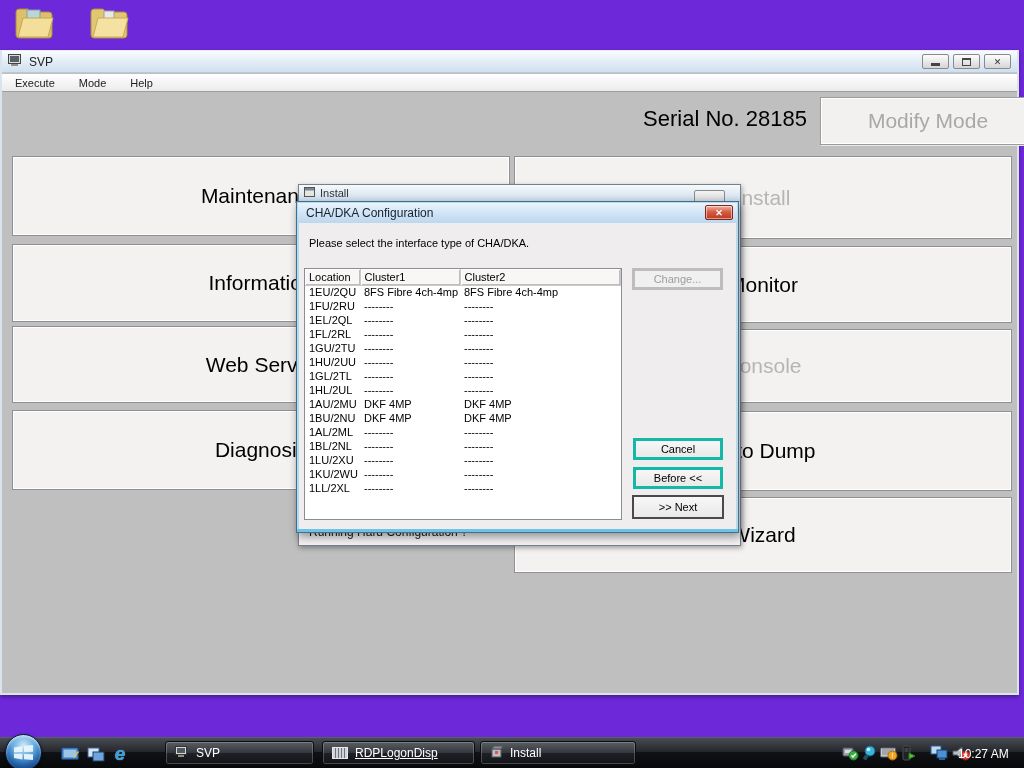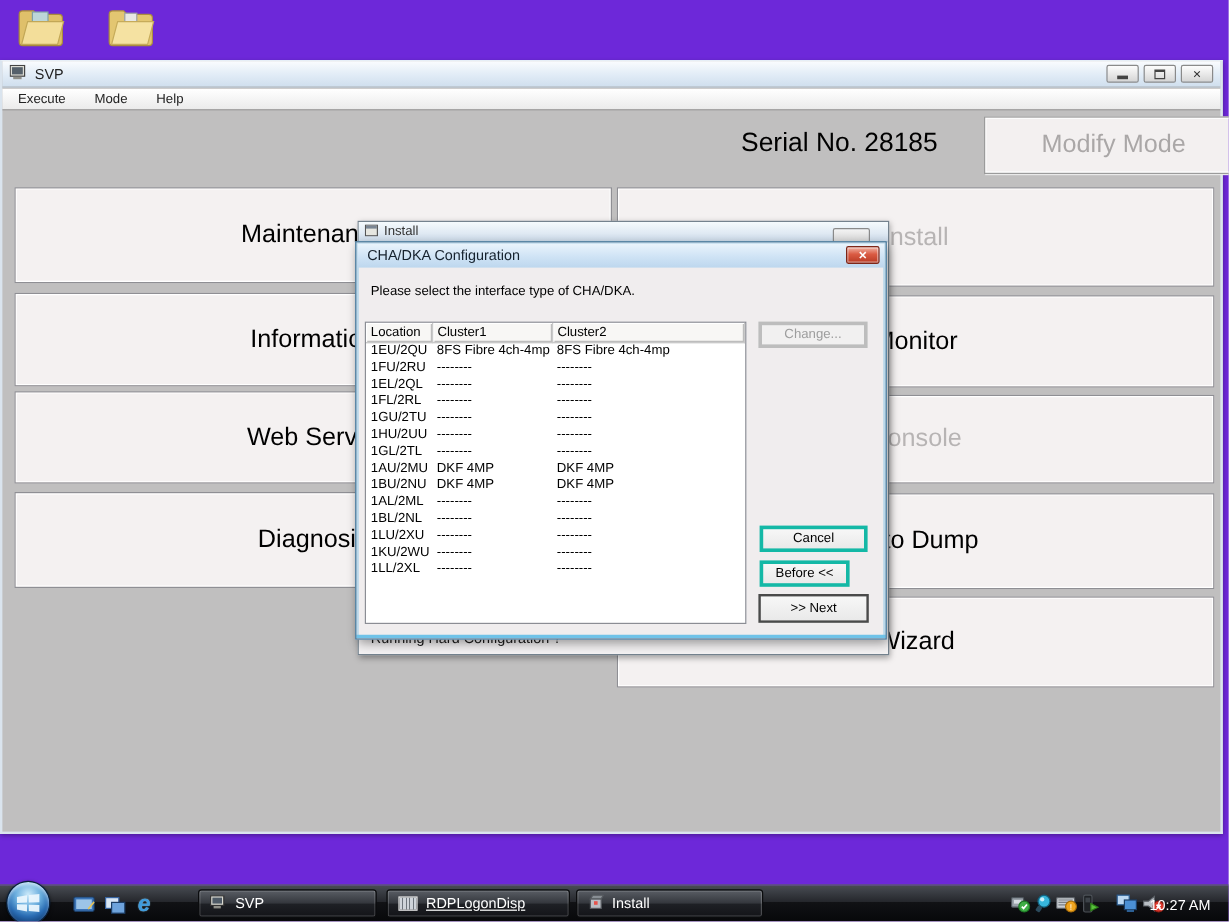--- a/index.html
+++ b/index.html
@@ -23,21 +23,21 @@
   .capbtn { width:27px; height:15px; background:linear-gradient(#fdfdfd,#d5d5d5);
     border:1px solid #8a8a8a; border-radius:2px; display:flex; align-items:center;
     justify-content:center; font-size:9px; color:#333; }
   .capbtn .minbar { width:9px; height:3px; background:#444; margin-top:6px; }
   .capbtn .maxbox { width:9px; height:8px; border:1px solid #444; border-top:2px solid #444; }
   .menubar { position:absolute; left:0; top:23px; right:0; height:18px;
     background:linear-gradient(#ffffff,#ebebeb); border-bottom:1px solid #9d9d9d;
     display:flex; font-size:11px; color:#222; }
   .menu-item { padding:3px 11px 0 13px; }
 
-  .serial { position:absolute; left:590px; top:55px; width:215px; text-align:center;
+  .serial { position:absolute; left:590px; top:55px; width:215px; text-align:right;
     font-size:22px; color:#000; }
   .modify { position:absolute; left:818px; top:46px; width:216px; height:48px;
     background:#f3f0f0; border:1px solid #9b9b9b; color:#aaa7a7; font-size:21px;
     display:flex; align-items:center; justify-content:center;
     box-shadow:inset 0 0 0 1px #ffffff, 1px 1px 0 #e9e9e9; }
 
   .bb { position:absolute; background:#f4f1f1; border:1px solid #8f8f94;
     box-shadow:inset 0 0 0 1px #ffffff; font-size:21px; color:#000;
     display:flex; align-items:center; justify-content:center; }
   .bb.disabled { color:#b7b4b4; }
@@ -80,21 +80,21 @@
     padding:0 4px; border-right:1px solid #c9c9c9; border-bottom:1px solid #c9c9c9;
     box-shadow:inset 1px 1px 0 #ffffff, inset -1px -1px 0 #bdbdbd; overflow:hidden; }
   .lv td { height:14px; padding:0 4px; white-space:nowrap; overflow:hidden; color:#000; }
   .lv .c1 { width:55px; } .lv .c2 { width:100px; }
   .dlg-btn { position:absolute; font-size:11px; color:#000;
     background:linear-gradient(#f7f7f7,#e9e9e9); border:3px solid #14b8a6;
     display:flex; align-items:center; justify-content:center; }
   .btn-change { left:335px; top:66px; width:91px; height:22px; color:#9d9d9d;
     border-color:#bdbdbd; background:#f1f0f0; }
   .btn-cancel { left:336px; top:236px; width:90px; height:22px; }
-  .btn-before { left:336px; top:265px; width:75px; height:22px; }
+  .btn-before { left:336px; top:265px; width:90px; height:22px; }
   .btn-next  { left:335px; top:293px; width:92px; height:24px; border:2px solid #4a4a4a; }
 
   
   #taskbar { position:absolute; left:0; top:737px; width:1024px; height:31px;
     background:linear-gradient(#484c53,#25272c 45%,#111215 46%,#07080a);
     border-top:1px solid #5a5f66; z-index:20; }
   .orb { position:absolute; left:5px; top:-4px; width:37px; height:37px; border-radius:50%;
     background:radial-gradient(circle at 50% 30%, #cdeafa 0%, #6aaede 35%, #2a6cb3 60%, #123f76 82%, #0a2a52 100%);
     border:1px solid #0a1f38; box-shadow:inset 0 2px 3px rgba(255,255,255,.65), 0 1px 3px rgba(0,0,0,.6);
     display:flex; align-items:center; justify-content:center; z-index:22; }
@@ -237,20 +237,25 @@
             <td>1HU/2UU</td>
             <td>--------</td>
             <td>--------</td>
           </tr>
             <tr>
             <td>1GL/2TL</td>
             <td>--------</td>
             <td>--------</td>
           </tr>
             <tr>
+            <td>1HL/2UL</td>
+            <td>--------</td>
+            <td>--------</td>
+          </tr>
+            <tr>
             <td>1AU/2MU</td>
             <td>DKF 4MP</td>
             <td>DKF 4MP</td>
           </tr>
             <tr>
             <td>1BU/2NU</td>
             <td>DKF 4MP</td>
             <td>DKF 4MP</td>
           </tr>
             <tr>

